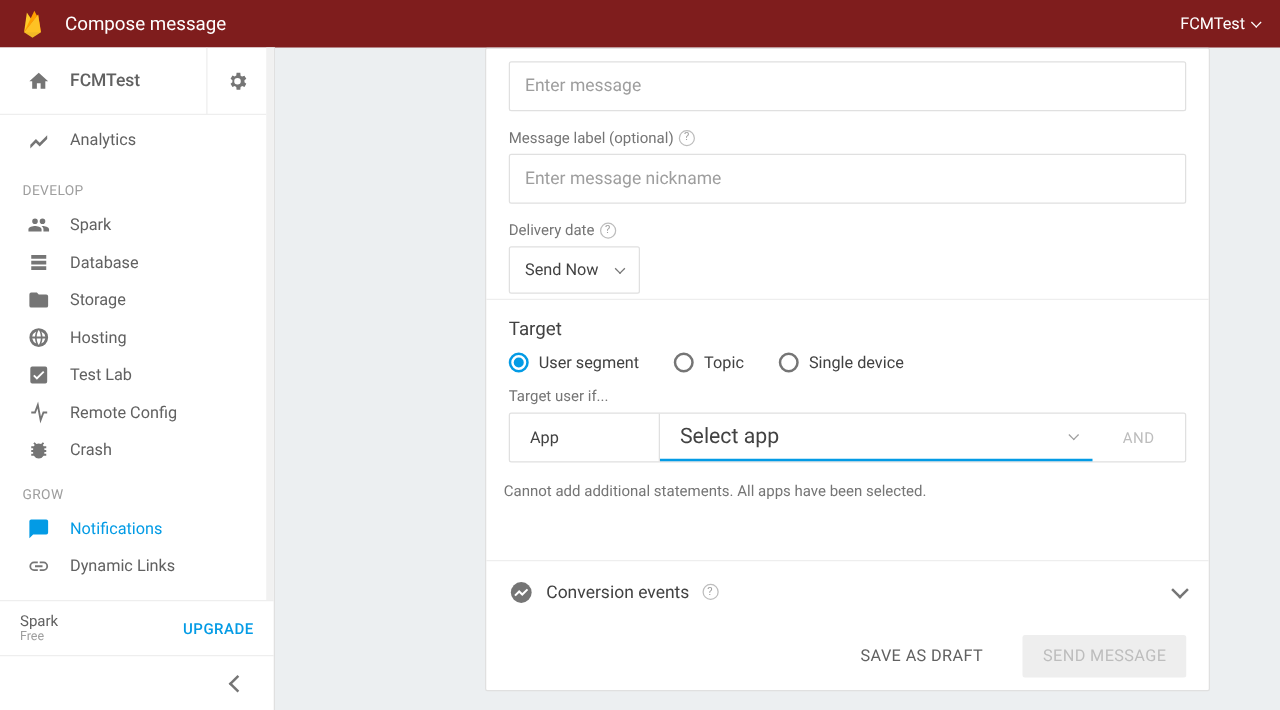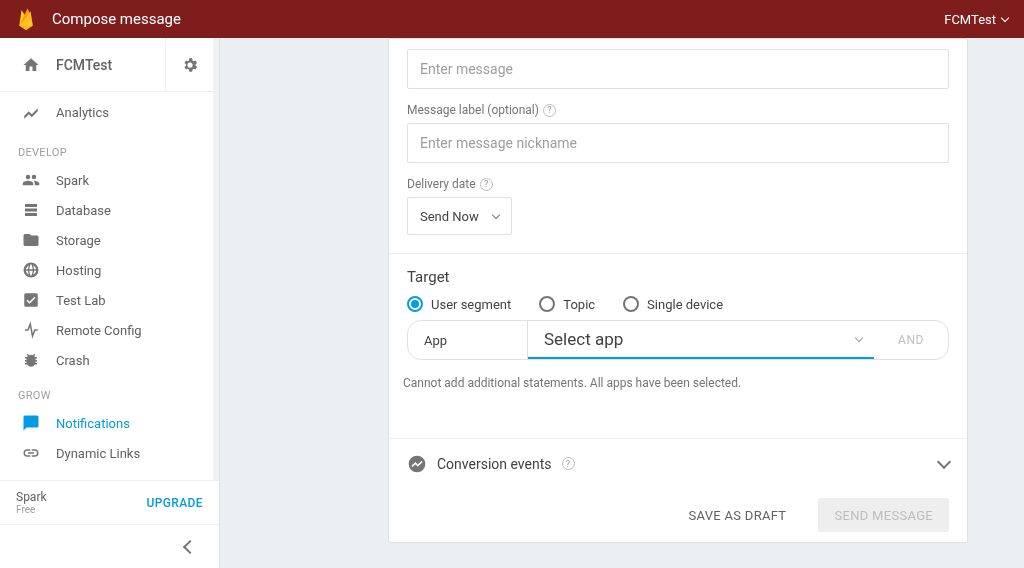--- a/index.html
+++ b/index.html
@@ -34,32 +34,32 @@
 
   
   .content-wrap { flex:1; position:relative; overflow:hidden; }
   .content { position:absolute; inset:0; padding: 0 34px 0 168px; }
   .card { background:#fff; border:1px solid #e0e0e0; border-radius:2px; width: 580px; }
   .card .pad { padding: 10px 18px 0 18px; }
   .f-input { width:100%; height:40px; border:1px solid #e0e0e0; border-radius:2px; padding:0 12px; font-size:14px; color:#212121; }
   .f-input::placeholder { color:#9e9e9e; }
   .lbl { font-size:12px; color:#757575; margin:14px 0 6px 0; display:flex; align-items:center; gap:4px; }
   .help { width:13px; height:13px; border:1px solid #bdbdbd; border-radius:50%; font-size:9px; color:#9e9e9e; display:inline-flex; align-items:center; justify-content:center; }
-  .select { height:38px; border:1px solid #e0e0e0; border-radius:2px; display:inline-flex; align-items:center; padding:0 12px; font-size:13px; color:#424242; gap:14px; margin-bottom:14px; cursor:pointer; }
+  .select { height:38px; border:1px solid #e0e0e0; border-radius:2px; display:inline-flex; align-items:center; padding:0 12px; font-size:13px; color:#424242; gap:14px; cursor:pointer; }
   .divider { height:1px; background:#eee; margin-top: 4px; }
 
   .section-title { font-size:15px; color:#424242; padding: 14px 18px 10px 18px; }
   .radios { display:flex; gap:28px; padding:0 18px 8px 18px; font-size:13px; color:#424242; }
   .radio { display:flex; align-items:center; gap:8px; cursor:pointer; }
   .rcircle { width:16px; height:16px; border:2px solid #757575; border-radius:50%; display:flex; align-items:center; justify-content:center; }
   .radio.sel .rcircle { border-color:#039be5; }
   .radio.sel .rdot { width:8px; height:8px; background:#039be5; border-radius:50%; }
   .hint { font-size:12px; color:#757575; padding:4px 18px 6px 18px; }
 
-  .target-row { display:flex; margin:0 18px; border:1px solid #e0e0e0; border-radius:14px; height:40px; }
+  .target-row { display:flex; margin:0 18px; border:1px solid #e0e0e0; border-radius:2px; height:40px; }
   .target-row .cell1 { width:120px; border-right:1px solid #e0e0e0; padding-left:16px; display:flex; align-items:center; font-size:13px; color:#424242; }
   .target-row .cell2 { flex:1; border-bottom:2px solid #039be5; padding-left:16px; display:flex; align-items:center; font-size:17px; color:#424242; justify-content:space-between; padding-right:12px; }
   .target-row .cell3 { width:74px; display:flex; align-items:center; justify-content:center; font-size:12px; color:#bdbdbd; letter-spacing:.5px; }
   .note { font-size:12px; color:#757575; padding:16px 18px 18px 14px; }
 
   .exp-sec { height:50px; border-top:1px solid #eee; display:flex; align-items:center; padding:0 18px; font-size:14px; color:#424242; gap:10px; cursor:pointer;margin-top:30px; }
   .exp-sec .spacer { flex:1; }
 
   .footer { height:54px; display:flex; align-items:center; justify-content:flex-end; gap:16px; padding-right:18px; }
   .btn { height:34px; padding:0 16px; font-size:13px; letter-spacing:.3px; border-radius:2px; display:flex; align-items:center; }
@@ -237,20 +237,21 @@
             </div>
             <div class="radio">
               <span class="rcircle"></span>
               <span>Topic</span>
             </div>
             <div class="radio">
               <span class="rcircle"></span>
               <span>Single device</span>
             </div>
           </div>
+          <div class="hint">Target user if...</div>
           <div class="target-row">
             <div class="cell1">App</div>
             <div class="cell2">
               <span>Select app</span>
               <span class="chev sm" style="color:#9e9e9e; margin-top:-3px"></span>
             </div>
             <div class="cell3">AND</div>
           </div>
           <div class="note">Cannot add additional statements. All apps have been selected.</div>
 

